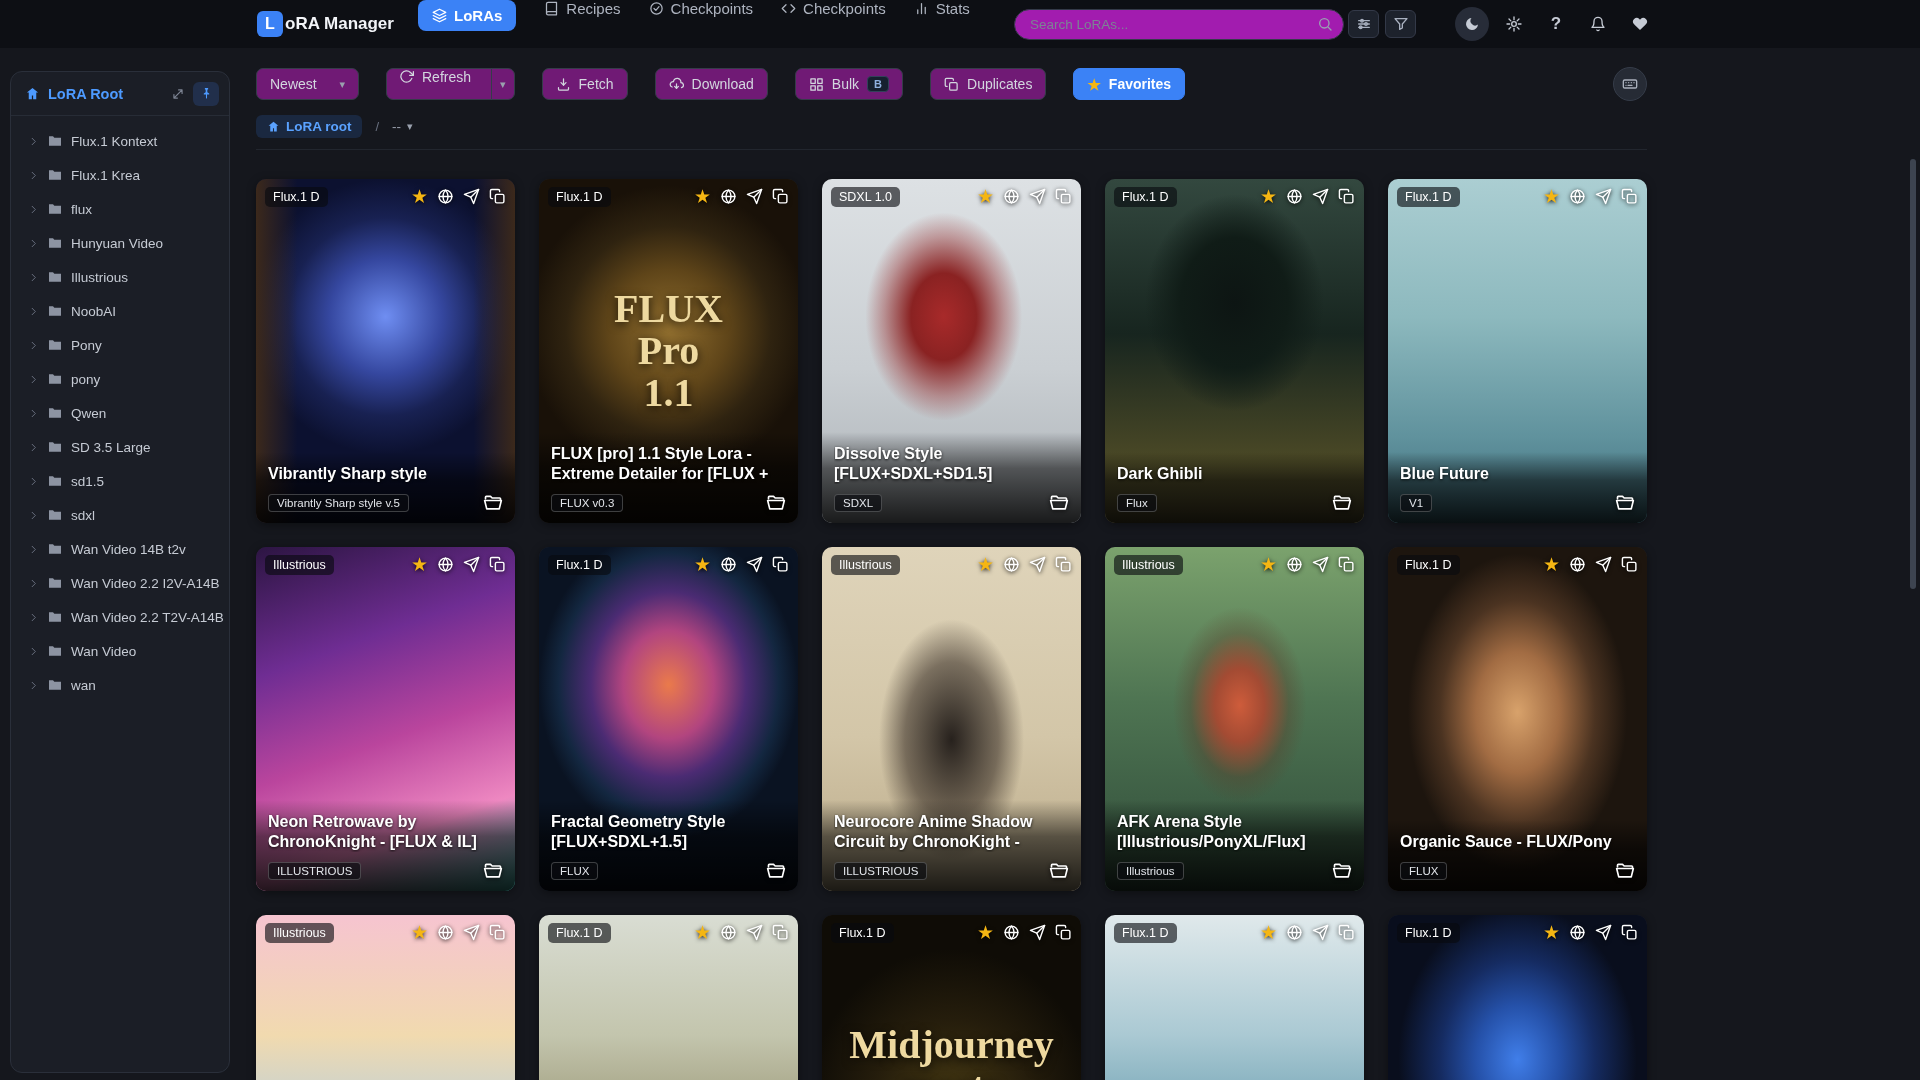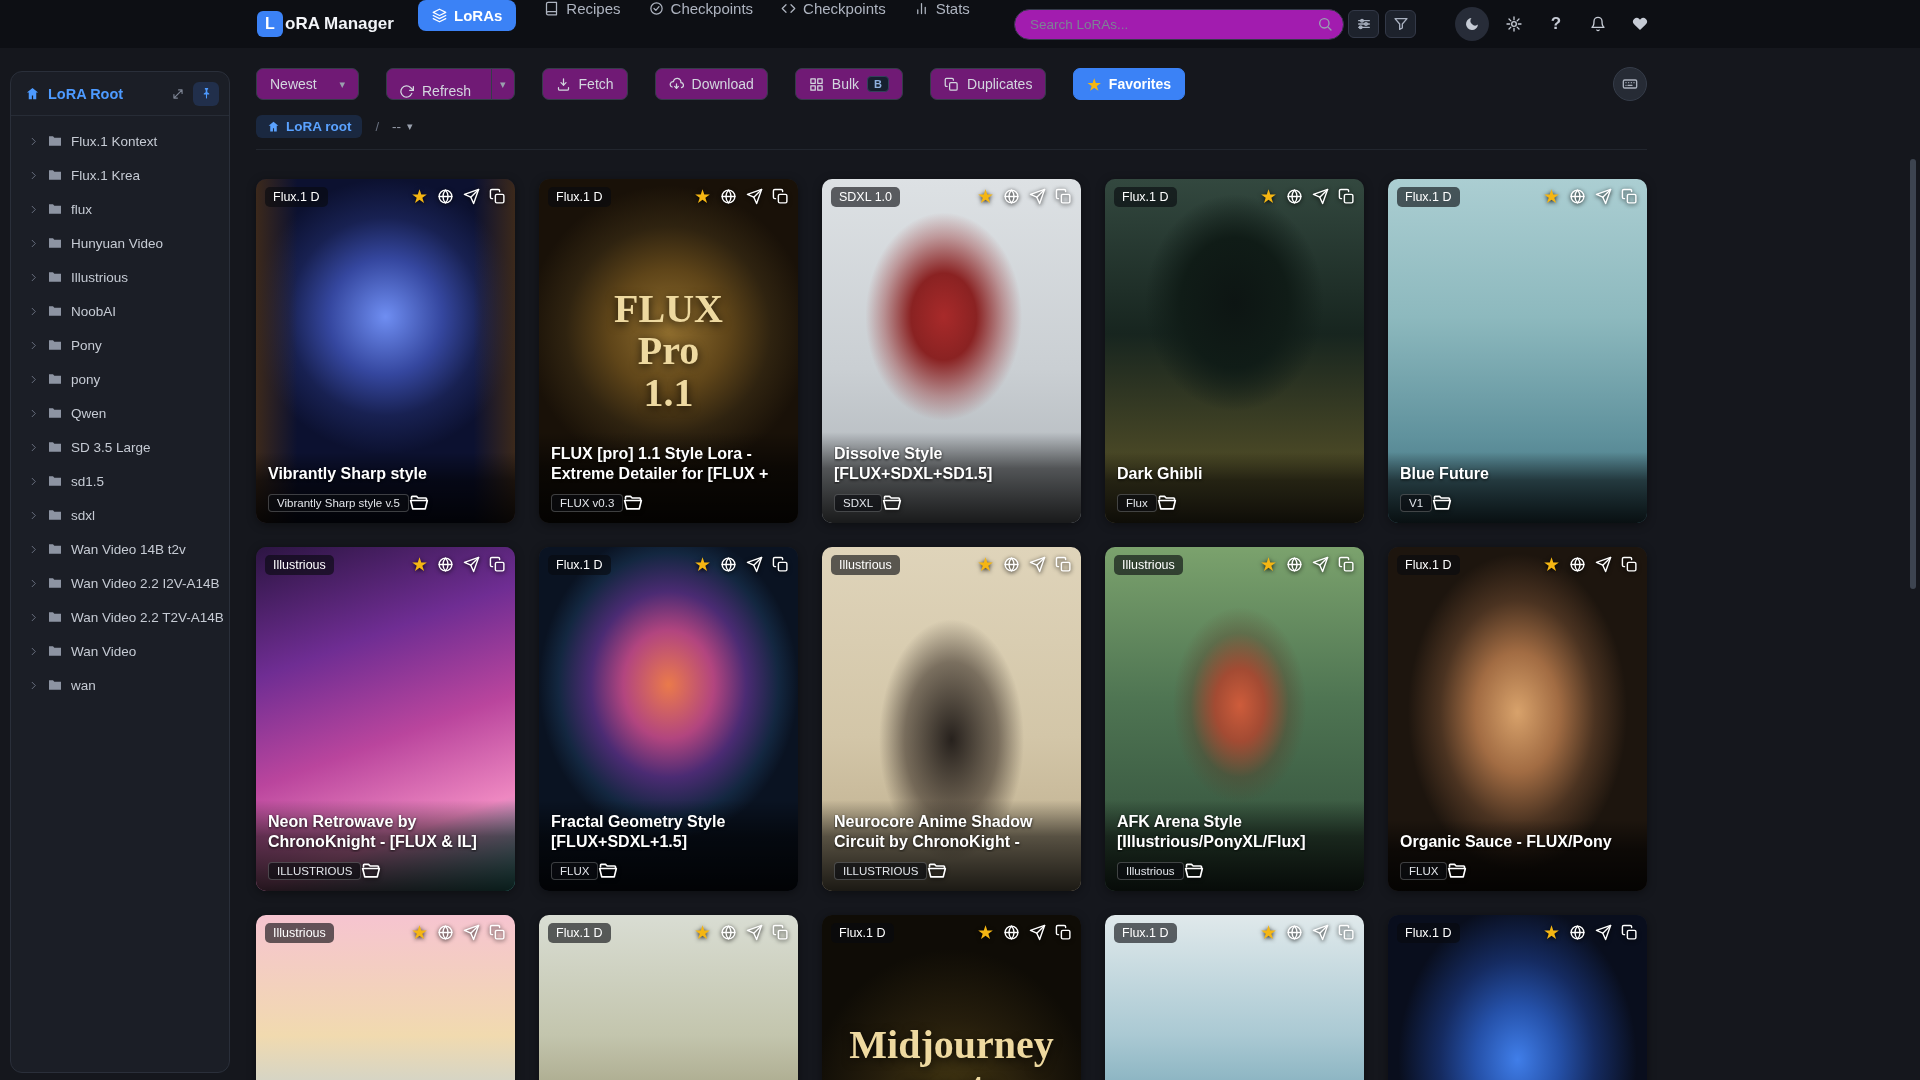--- a/index.html
+++ b/index.html
@@ -48,21 +48,21 @@
 
   
   main{position:absolute;left:256px;top:67px;width:1391px}
   .toolbar{display:flex;align-items:center;gap:27px;height:34px}
   .btn{display:flex;align-items:center;gap:8px;height:32px;padding:0 13px;background:#701a75;
     border:1px solid #353c49;border-radius:7px;color:#d3d7df;font-size:14px;cursor:pointer;white-space:nowrap}
   .btn .ic{width:15px;height:15px}
   .caret{font-size:11px;color:#9aa1ae;line-height:1}
   .select{justify-content:space-between;width:103px}
   .split{padding:0;overflow:hidden}
-  .split-main{display:flex;align-items:flex-end;gap:8px;padding:0 12px;height:100%}
+  .split-main{display:flex;align-items:flex-start;gap:8px;padding:0 12px;height:100%}
   .split-caret{display:flex;align-items:center;height:100%;padding:0 8px;border-left:1px solid #353c49;cursor:pointer}
   .btn.primary{background:#3b82f6;border-color:#3b82f6;color:#fff;font-weight:600}
   .kbd-badge{background:#16202f;border:1px solid #32415a;color:#8fb0e0;font-size:11px;padding:1px 6px;
     border-radius:4px;font-weight:700}
   .kb-btn{margin-left:auto;width:34px;height:34px;border-radius:50%;background:#262b35;border:1px solid #353c49;
     display:flex;align-items:center;justify-content:center;color:#aab0bc;cursor:pointer}
   .star-glyph{color:#f5b613;font-size:15px;line-height:1}
 
   .breadcrumb{margin-top:14px;display:flex;align-items:center;gap:13px;padding-bottom:11px;border-bottom:1px solid #22262e}
   .crumb-root{display:flex;align-items:center;gap:6px;background:rgba(59,130,246,.16);color:#5aa2ff;
@@ -80,21 +80,21 @@
     white-space:pre-line;text-shadow:0 2px 10px rgba(0,0,0,.75)}
   .card-top{position:absolute;top:8px;left:9px;right:9px;display:flex;justify-content:space-between;align-items:flex-start}
   .badge{background:rgba(8,10,14,.62);padding:3px 8px;border-radius:5px;font-size:12.5px;color:#fff}
   .card-icons{display:flex;gap:9px;align-items:center;filter:drop-shadow(0 1px 2px rgba(0,0,0,.85))}
   .card-icons .star{color:#f5b613;font-size:19px;line-height:1;cursor:pointer}
   .card-icons .ic{width:17px;height:17px;color:#fff;cursor:pointer}
   .card-bottom{position:absolute;left:0;right:0;bottom:0;padding:12px 12px 10px;
     background:linear-gradient(180deg,rgba(0,0,0,0) 0%,rgba(0,0,0,.55) 40%,rgba(0,0,0,.85) 100%)}
   .card-title{font-size:16px;font-weight:700;color:#fff;line-height:1.25;margin-bottom:9px;
     text-shadow:0 1px 3px rgba(0,0,0,.85);display:-webkit-box;-webkit-line-clamp:2;-webkit-box-orient:vertical;overflow:hidden}
-  .card-foot{display:flex;justify-content:flex-start;align-items:center}
+  .card-foot{display:flex;justify-content:space-between;align-items:center}
   .tag{background:rgba(10,12,16,.66);border:1px solid rgba(255,255,255,.22);color:#e2e5ea;
     font-size:11.5px;padding:2px 8px;border-radius:4px;max-width:200px;overflow:hidden;white-space:nowrap;text-overflow:ellipsis}
   .folder-open{width:20px;height:20px;color:#fff;filter:drop-shadow(0 1px 2px rgba(0,0,0,.85));cursor:pointer}
 
   .scrollbar{position:absolute;right:4px;top:159px;width:6px;height:430px;background:#3d4450;border-radius:3px}
 </style>
 </head>
 <body>
 
 <header>

